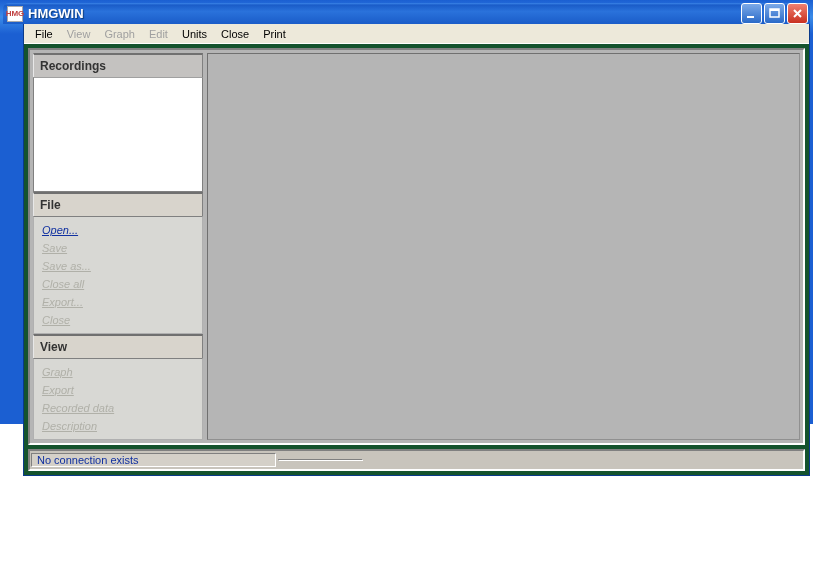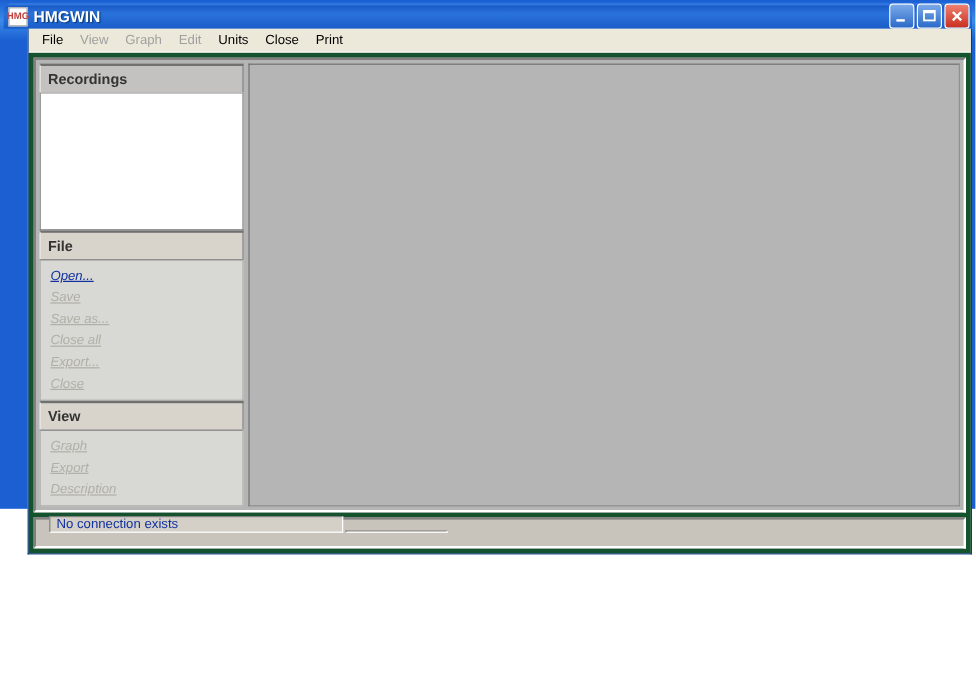--- a/index.html
+++ b/index.html
@@ -125,22 +125,22 @@
     border: 1px solid #909090;
     border-top-color: #707070;
     border-left-color: #707070;
   }
 
   .statusbar {
     height: 22px;
     background: #c8c4bc;
     border: 2px solid #808080;
     border-right-color: #fff; border-bottom-color: #fff;
-    display: flex; align-items: flex-end;
-    padding: 11px;
+    display: flex; align-items: center;
+    padding: 1px;
     gap: 2px;
   }
   .status-cell {
     border: 1px solid #808080;
     border-right-color: #fff; border-bottom-color: #fff;
     background: #d4d0c8;
     display: flex; align-items: center;
     padding: 0 5px;
     color: #1030a0;
   }
@@ -208,20 +208,21 @@
               <span class="link disabled">Export...</span>
               <span class="link disabled">Close</span>
             </div>
           </div>
 
           <div class="panel">
             <div class="panel-header light">View</div>
             <div class="link-list">
               <span class="link disabled">Graph</span>
               <span class="link disabled">Export</span>
+              <span class="link disabled">Recorded data</span>
               <span class="link disabled">Description</span>
             </div>
           </div>
 
         </div>
 
         <div class="content-area"></div>
 
       </div>
 

